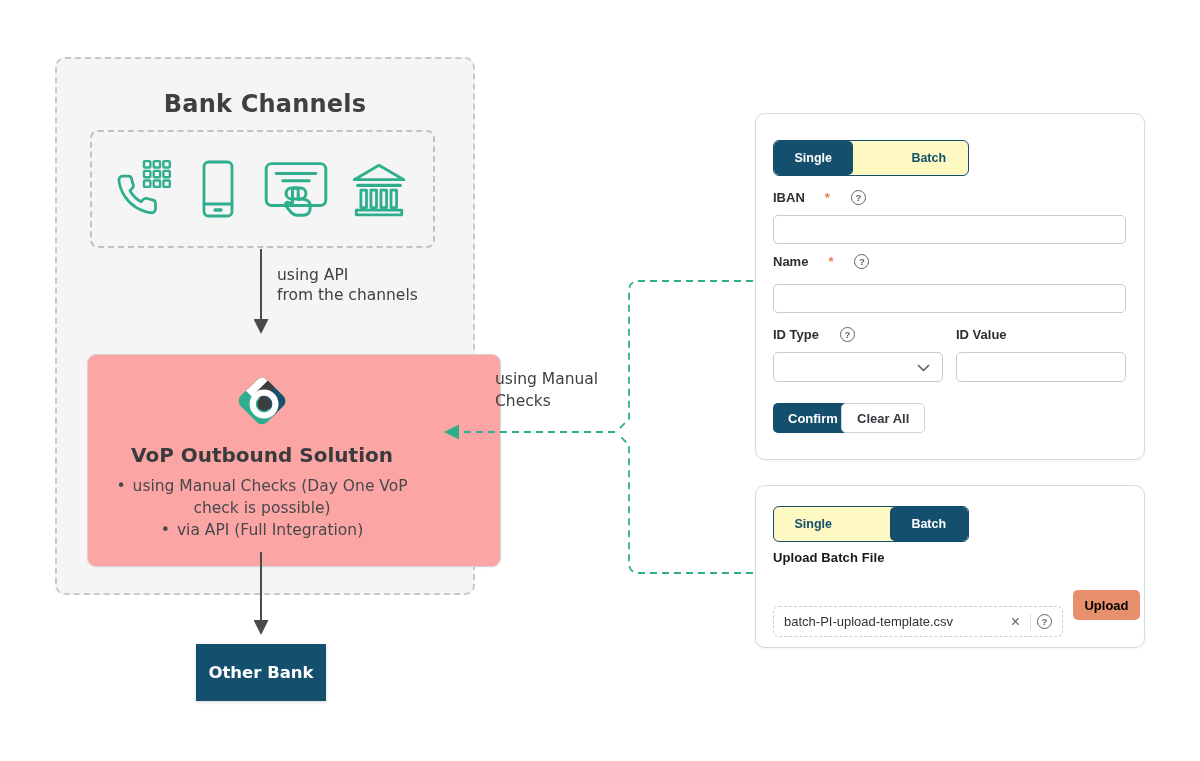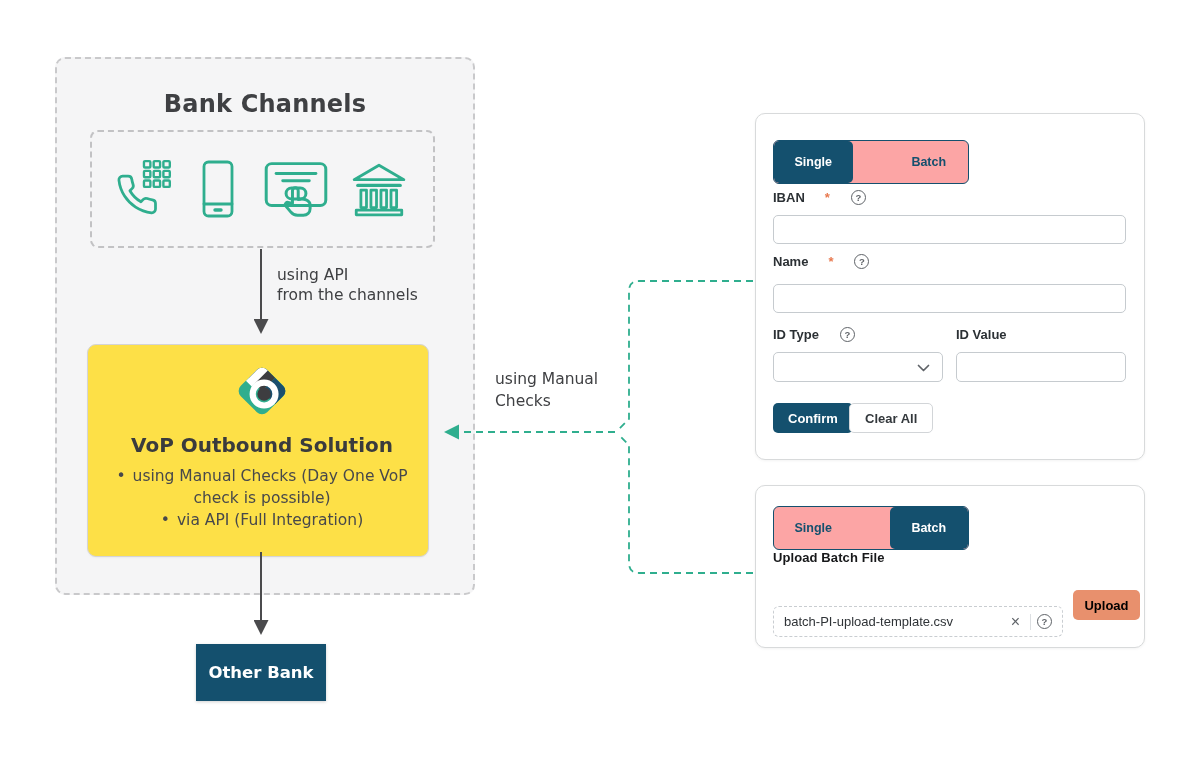--- a/index.html
+++ b/index.html
@@ -13,21 +13,21 @@
                  border:2px dashed #c9c9cb; border-radius:10px; }
   #bank-channels-title { left:55px; top:90px; width:420px; text-align:center;
                  font-size:24px; font-weight:600; color:#3f4043; letter-spacing:.2px; }
   #channels-box { left:90px; top:130px; width:345px; height:118px;
                  border:2px dashed #c2c2c4; border-radius:8px;
                  display:flex; align-items:center; justify-content:space-evenly; padding:0 6px; }
   .ch-icon { display:flex; align-items:center; justify-content:center; }
 
   #api-label { left:277px; top:265px; font-size:15.5px; color:#3f4043; line-height:1.3; }
 
-  #vop-box { left:87px; top:344px; width:342px; height:213px; background:#fde047;
+  #vop-box { left:87px; top:354px; width:414px; height:213px; background:#fca5a5;
              border:1.5px solid #d4d4d6; border-radius:9px; box-shadow:0 1px 2px rgba(0,0,0,.04); }
   #vop-logo { position:absolute; left:145px; top:17px; }
   #vop-title { position:absolute; left:0; top:88px; width:348px; text-align:center;
                font-size:20px; font-weight:700; color:#3a3b3d; }
   #vop-bullets { position:absolute; left:9px; top:120px; width:330px; text-align:center;
                  font-size:15.5px; color:#47484b; line-height:1.42; }
   .bullet-dot { margin-right:7px; }
 
   #other-bank { left:196px; top:644px; width:130px; height:57px; background:#14506e;
                 border-radius:0; color:#ffffff; font-size:16.5px; font-weight:600;
@@ -35,22 +35,22 @@
                 box-shadow:0 1px 3px rgba(0,0,0,.18); }
 
   #manual-label { left:495px; top:368px; font-size:15.5px; color:#3f4043; line-height:1.45; }
 
   
   .card { background:#ffffff; border:1px solid #d8dadb; border-radius:10px;
           box-shadow:0 1px 3px rgba(0,0,0,.05); }
   #panel-single { left:755px; top:113px; width:390px; height:347px; }
   #panel-batch  { left:755px; top:485px; width:390px; height:163px; }
 
-  .toggle { position:absolute; width:196px; height:44px; border:1px solid #14506e;
-            border-radius:6px; background:#fca5a5; display:flex; overflow:hidden;gap:37px; }
+  .toggle { position:absolute; width:196px; height:36px; border:1px solid #14506e;
+            border-radius:6px; background:#fef9c3; display:flex; overflow:hidden;gap:37px; }
   .tab { flex:1 1 50%; display:flex; align-items:center; justify-content:center;
          font-size:12.5px; font-weight:700; color:#14506e; cursor:pointer; }
   .tab.active { background:#14506e; color:#ffffff; border-radius:5px; }
 
   .label-row { position:absolute; display:flex; align-items:center; gap:19px;
                font-size:13px; font-weight:700; color:#2b3034; }
   .req { color:#e8794f; font-weight:700; margin-left:1px; }
   .help { width:15px; height:15px; border:1.2px solid #5f6368; border-radius:50%;
           color:#5f6368; font-size:9.5px; font-weight:700; display:flex;
           align-items:center; justify-content:center; margin-left:2px; cursor:pointer; }
@@ -222,21 +222,21 @@
   <div class="select" style="left:17px; top:238px; width:170px; height:30px;">
     <span>
       <svg width="13" height="8" viewBox="0 0 13 8" fill="none" stroke="#5f6368" stroke-width="1.7" stroke-linecap="round" stroke-linejoin="round">
         <polyline points="1.5,1.5 6.5,6.5 11.5,1.5"></polyline>
       </svg>
     </span>
   </div>
   <input class="tinput" style="left: 200px; top: 238px; width: 170px; height: 30px;" type="text" value="">
 
   <div class="btn btn-primary" style="left:17px; top:289px;">Confirm</div>
-  <div class="btn btn-secondary" style="left:93px; top:289px;">Clear All</div>
+  <div class="btn btn-secondary" style="left:85px; top:289px;">Clear All</div>
 </div>
 
 <div class="abs card" id="panel-batch">
   <div class="toggle" style="left:17px; top:20px;">
     <div class="tab">Single</div>
     <div class="tab active">Batch</div>
   </div>
 
   <div id="batch-heading">Upload Batch File</div>
 

